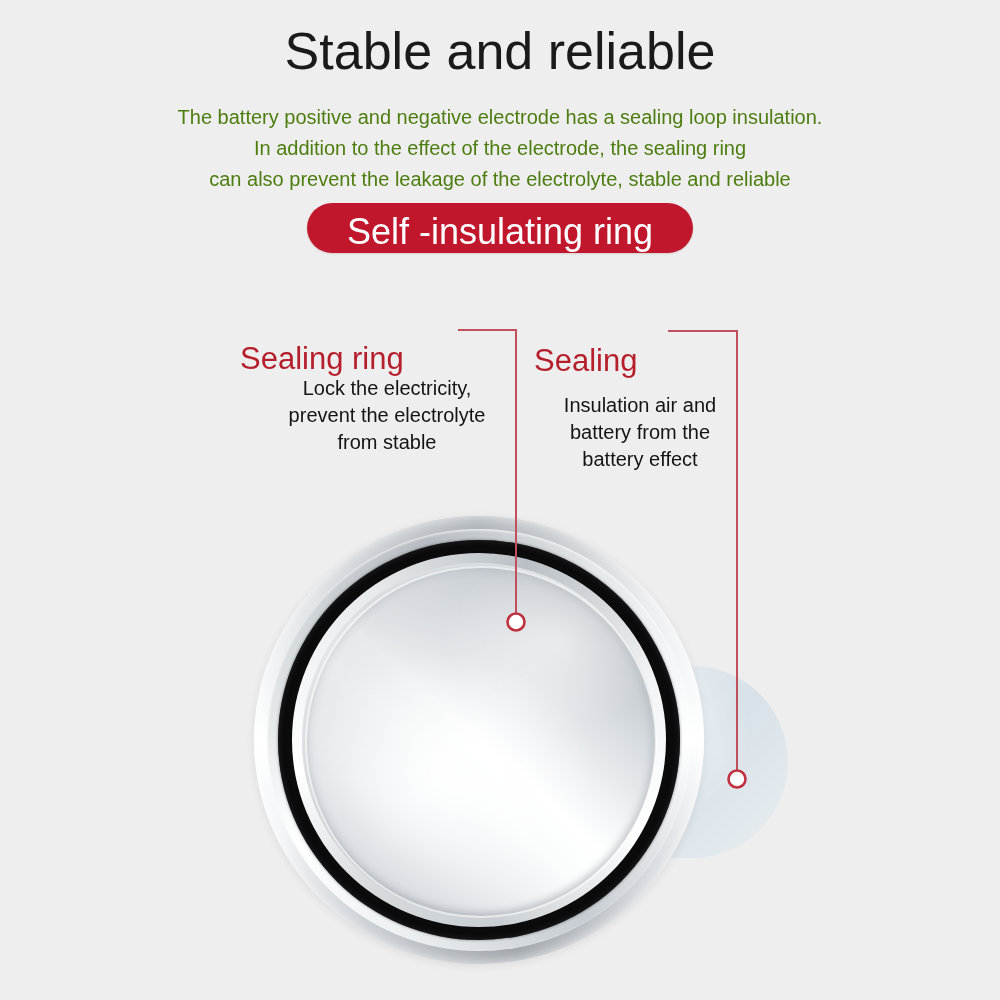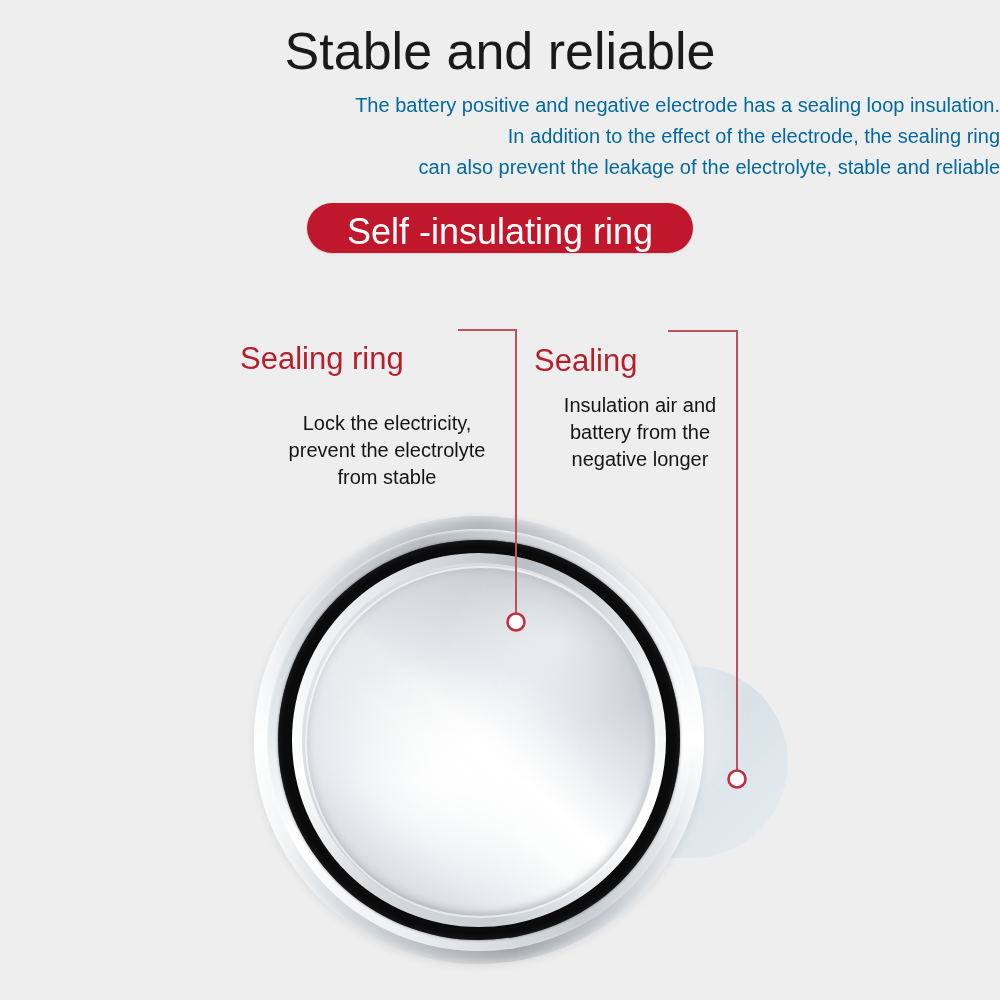--- a/index.html
+++ b/index.html
@@ -34,26 +34,26 @@
     color: #1a1a1a;
     letter-spacing: 0px;
     line-height: 1.15;
     white-space: nowrap;
   }
 
   
   .subcopy {
     position: absolute;
     left: 0;
-    top: 90px;
-    width: 1000px;
-    text-align: right;
+    top: 102px;
+    width: 1000px;
+    text-align: center;
     font-size: 20px;
     font-weight: 400;
-    color: #0369a1;
+    color: #4d7c0f;
     line-height: 31px;
   }
   .subcopy .line { display: block; }
 
   
   .pill-wrap {
     position: absolute;
     left: 0;
     top: 203px;
     width: 1000px;
@@ -88,21 +88,21 @@
   
   .callout-desc {
     position: absolute;
     font-size: 20px;
     font-weight: 400;
     color: #141414;
     line-height: 27px;
     text-align: center;
   }
   .callout-desc .line { display: block; }
-  #desc-sealing-ring { left: 248px; top: 375px; width: 278px; margin-top: 35px; }
+  #desc-sealing-ring { left: 248px; top: 375px; width: 278px; }
   #desc-sealing      { left: 527px; top: 392px; width: 226px; }
 
   
   .leader-svg {
     position: absolute;
     left: 0; top: 0;
     width: 1000px;
     height: 1000px;
     pointer-events: none;
     overflow: visible;
@@ -309,16 +309,16 @@
   <div class="callout-desc" id="desc-sealing-ring">
     <span class="line">Lock the electricity,</span>
     <span class="line">prevent the electrolyte</span>
     <span class="line">from stable</span>
   </div>
 
   <div class="callout-label" id="label-sealing">Sealing</div>
   <div class="callout-desc" id="desc-sealing">
     <span class="line">Insulation air and</span>
     <span class="line">battery from the</span>
-    <span class="line">negative longer</span>
+    <span class="line">battery effect</span>
   </div>
 
 </div>
 
 </body></html>

